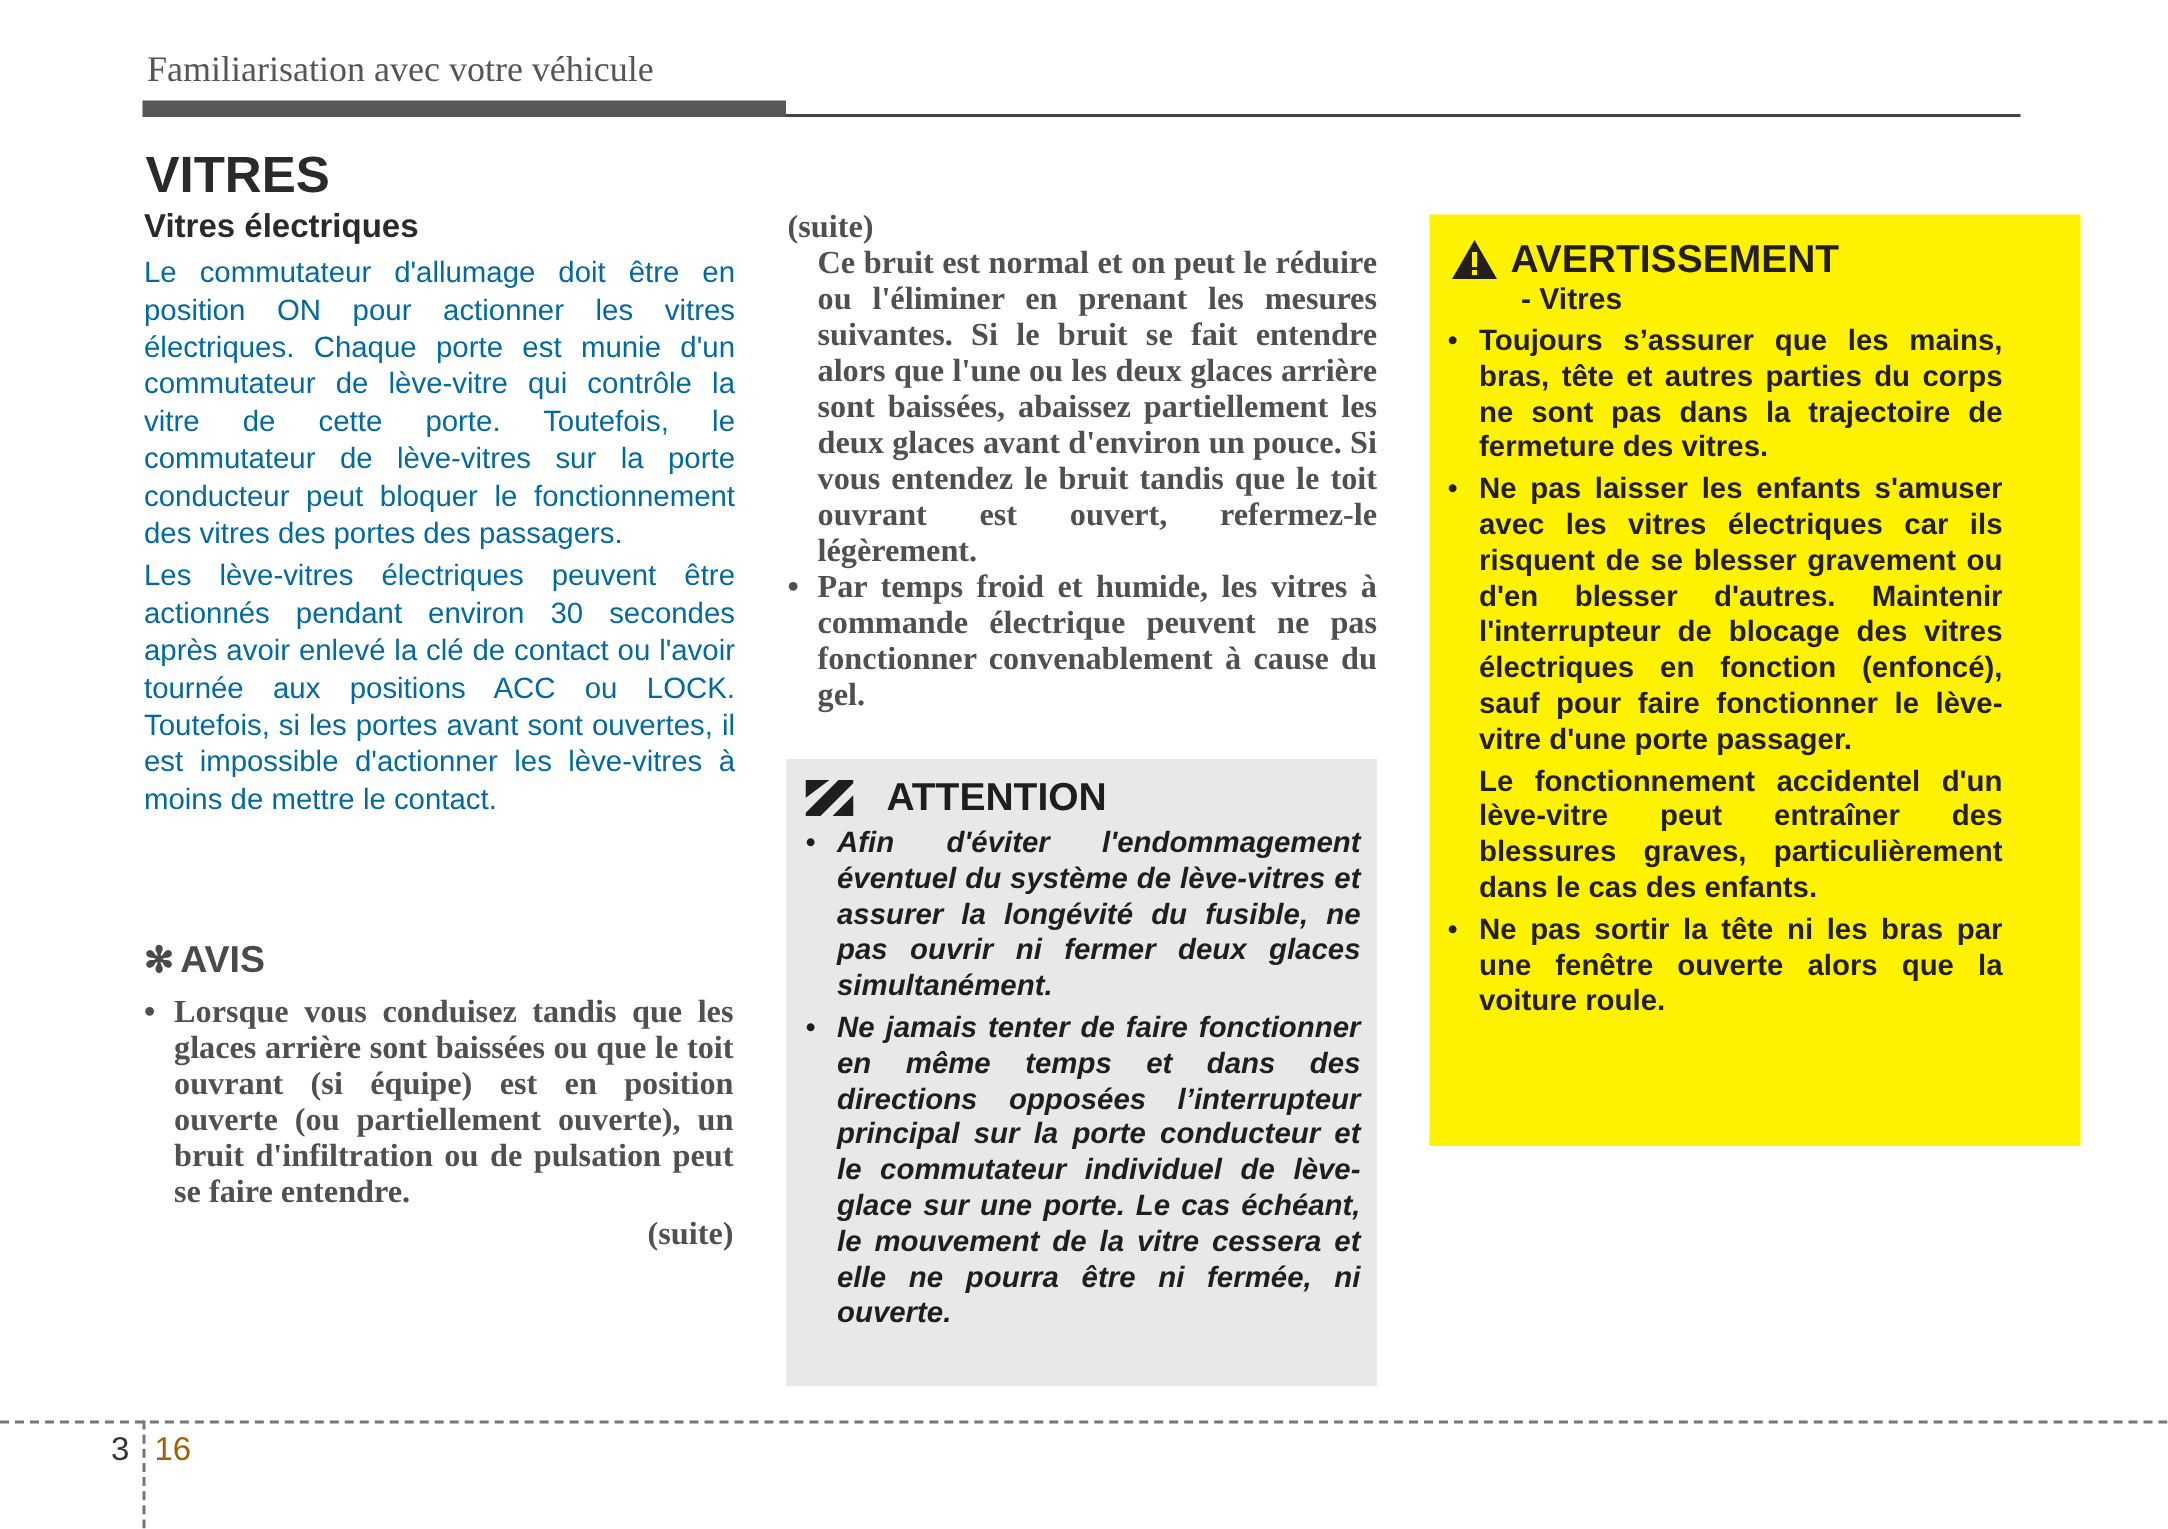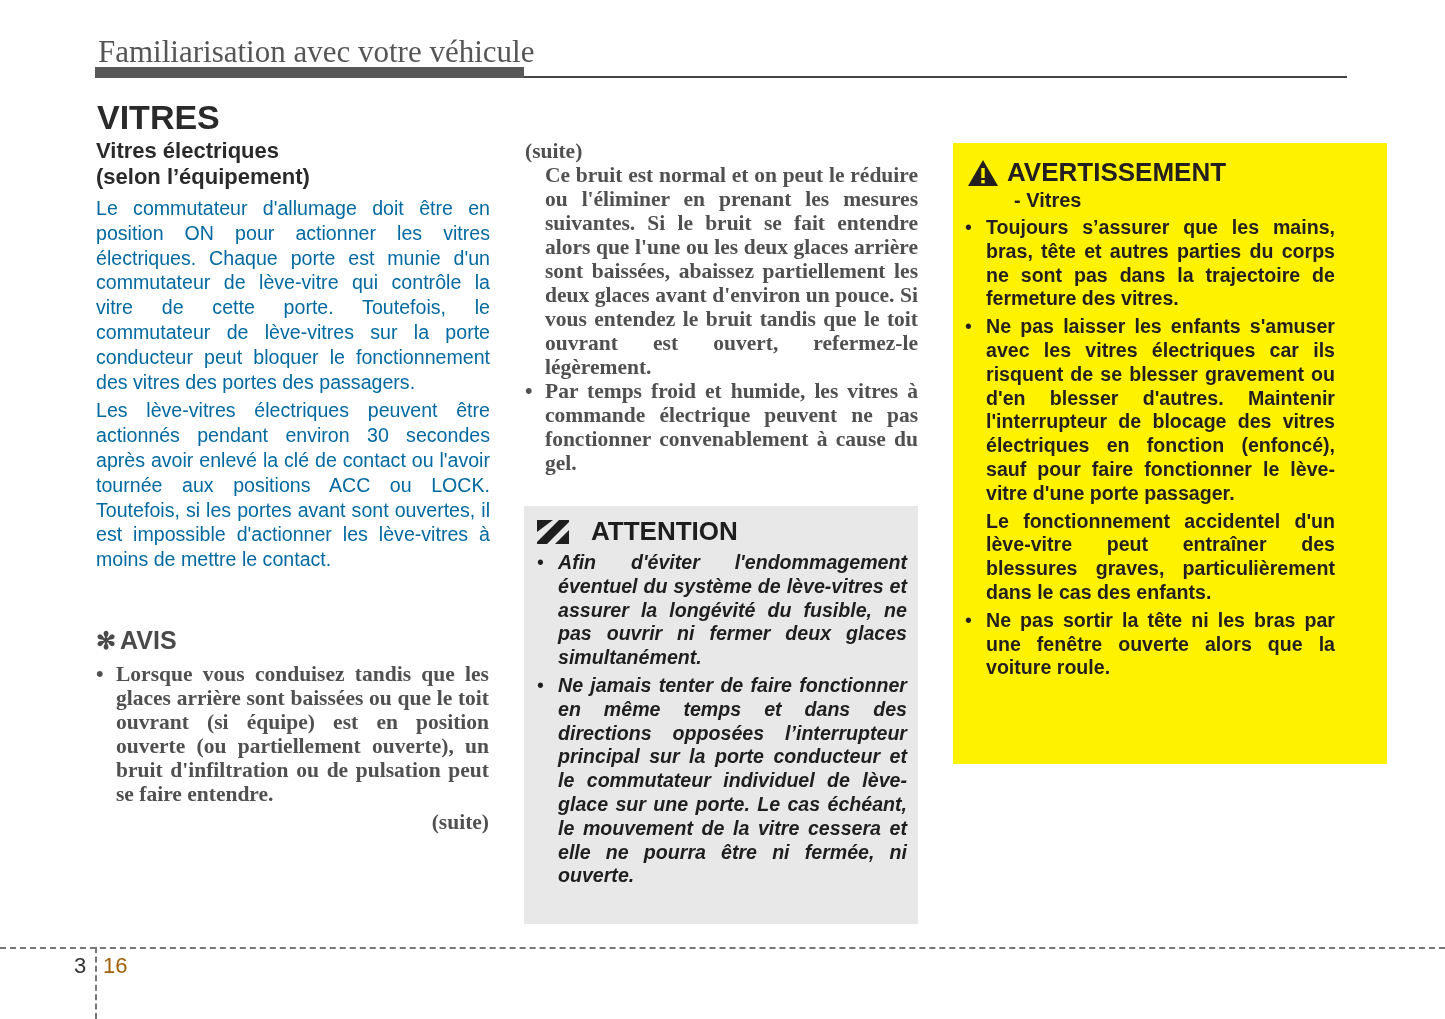--- a/index.html
+++ b/index.html
@@ -1,21 +1,21 @@
 <!DOCTYPE html>
 <html><head>
   <meta charset="utf-8">
   <style>
     html, body { margin: 0; padding: 0; background: #ffffff; }
     body { width: 1445px; height: 1019px; position: relative; overflow: hidden; color: #3c3c3c; }
 
     .header-title {
       position: absolute; left: 98px; top: 34px;
       font-family: "Liberation Serif", "DejaVu Serif", serif;
-      font-size: 31px; color: #555555; letter-spacing: 0px; white-space: nowrap;
+      font-size: 24px; color: #555555; letter-spacing: 0px; white-space: nowrap;
     }
     .header-bar-thick { position: absolute; left: 95px; top: 67px; width: 429px; height: 11px; background: #585858; }
     .header-bar-thin { position: absolute; left: 524px; top: 76px; width: 823px; height: 2px; background: #444444; }
 
     .section-title {
       position: absolute; left: 97px; top: 98px;
       font-family: "Liberation Sans", sans-serif; font-weight: bold; font-size: 34px; color: #2a2a2a;
     }
 
     .col1 { position: absolute; left: 96px; top: 138px; width: 394px; }
@@ -111,21 +111,20 @@
 
 <div class="header-title">Familiarisation avec votre véhicule</div>
 <div class="header-bar-thick"></div>
 <div class="header-bar-thin"></div>
 
 <div class="section-title">VITRES</div>
 
 <div class="col1">
   <div class="subheading">
     <div>Vitres électriques</div>
-    <div>(selon l’équipement)</div>
   </div>
   <p class="para">Le commutateur d'allumage doit être en position ON pour actionner les vitres électriques. Chaque porte est munie d'un commutateur de lève-vitre qui contrôle la vitre de cette porte. Toutefois, le commutateur de lève-vitres sur la porte conducteur peut bloquer le fonctionnement des vitres des portes des passagers.</p>
   <p class="para">Les lève-vitres électriques peuvent être actionnés pendant environ 30 secondes après avoir enlevé la clé de contact ou l'avoir tournée aux positions ACC ou LOCK. Toutefois, si les portes avant sont ouvertes, il est impossible d'actionner les lève-vitres à moins de mettre le contact.</p>
 </div>
 
 <div class="avis-title">
   <span class="star">✻</span><span>AVIS</span>
 </div>
 <div class="avis-body serif-list">
   <div class="bullet-item">

